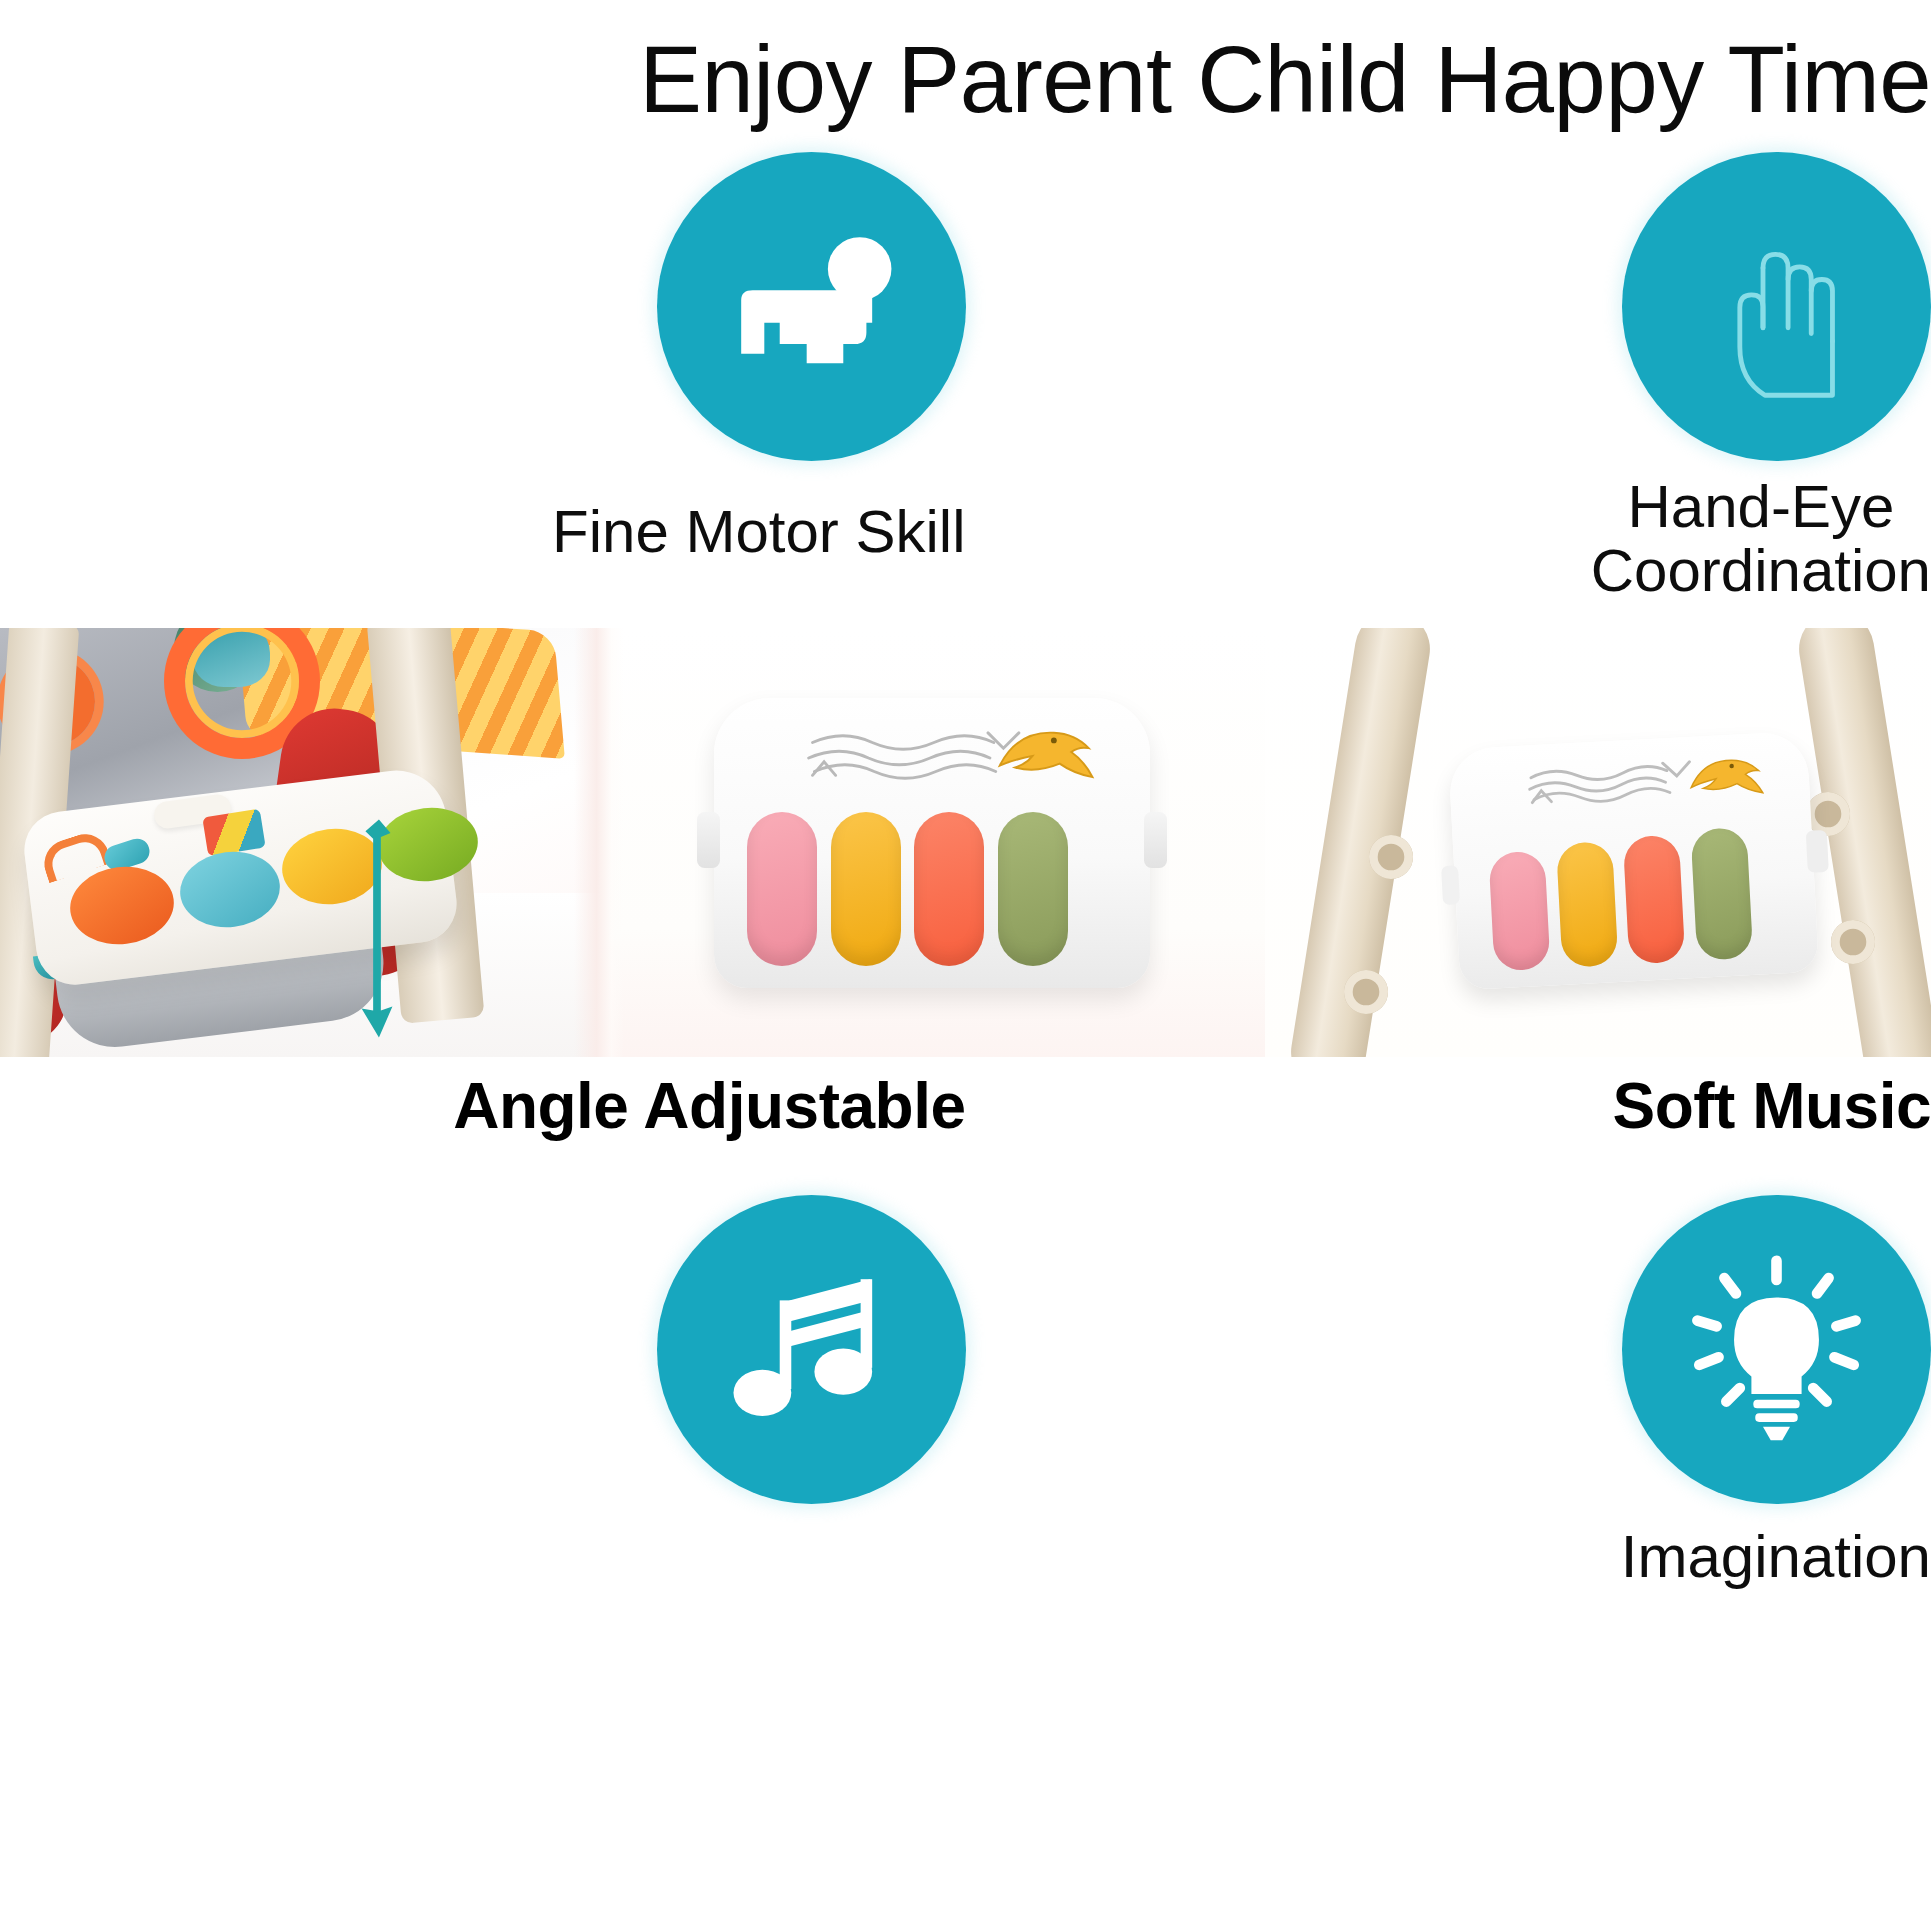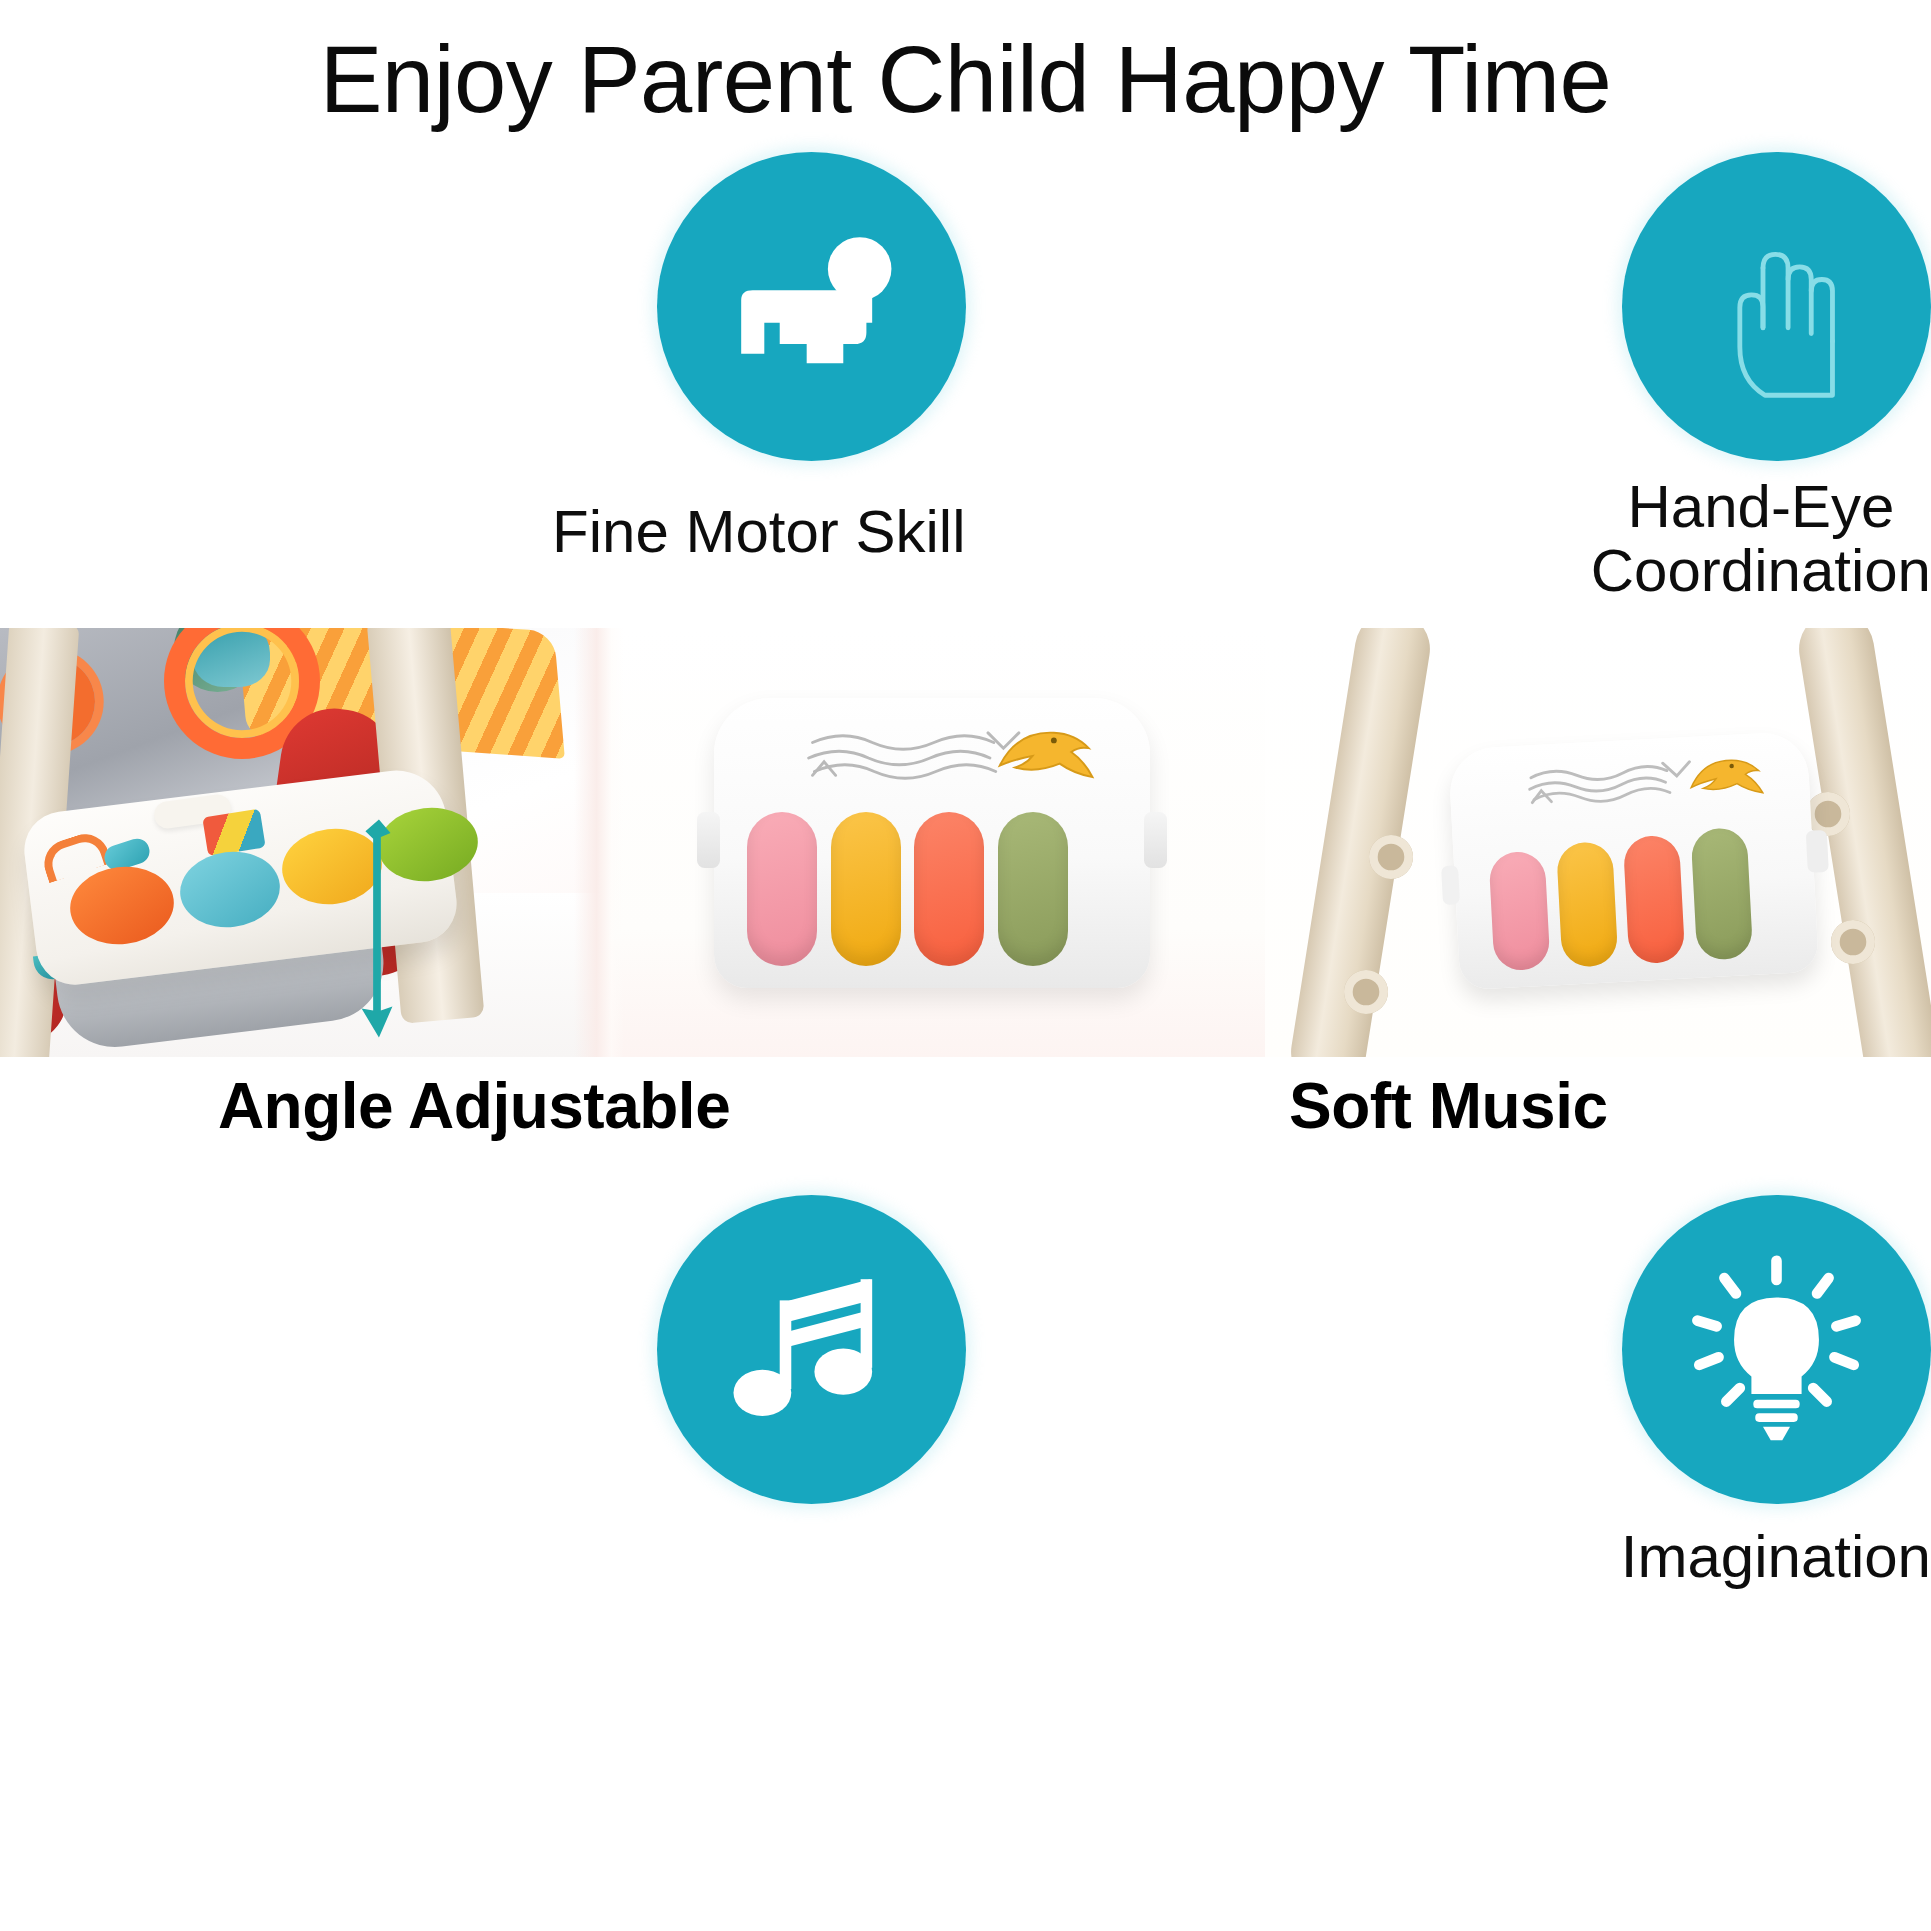--- a/index.html
+++ b/index.html
@@ -12,21 +12,21 @@
     height: 1931px;
     font-family: "Liberation Sans", sans-serif;
     color: #000;
     overflow: hidden;
     position: relative;
   }
 
   
   .title-block {
     width: 100%;
-    text-align: center;
+    text-align: right;
     padding-top: 25px;
     box-sizing: border-box;
   }
   .title-line {
     display: block;
     font-size: 94px;
     line-height: 1.17;
     font-weight: 400;
     letter-spacing: -0.5px;
     color: #0b0b0b;
@@ -249,21 +249,21 @@
   .pc-dolphin { position:absolute; right:35px; top:17.4px; }
   .pc-nub { position:absolute; right:-15.4px; top:100px; width:21px; height:42px; background:#eee; border-radius:6.8px; }
   .pc-nub-l { position:absolute; left:-13.5px; top:116px; width:17.4px; height:39px; background:#f1f1f1; border-radius:6.8px; }
 
   
   .feature-row {
     display: flex;
     width: 100%;
     margin-top: 11.6px;
   }
-  .feature-cell { flex: 1 1 33.3333%; text-align: center; }
+  .feature-cell { flex: 1 1 33.3333%; text-align: right; }
   .feature-label {
     font-size: 64px;
     font-weight: 700;
     color: #000;
     letter-spacing: -0.5px;
   }
   .feature-cell:nth-child(1) .feature-label { margin-left: -17.4px; }
   .feature-cell:nth-child(3) .feature-label { margin-left: 21px; }
 
   

